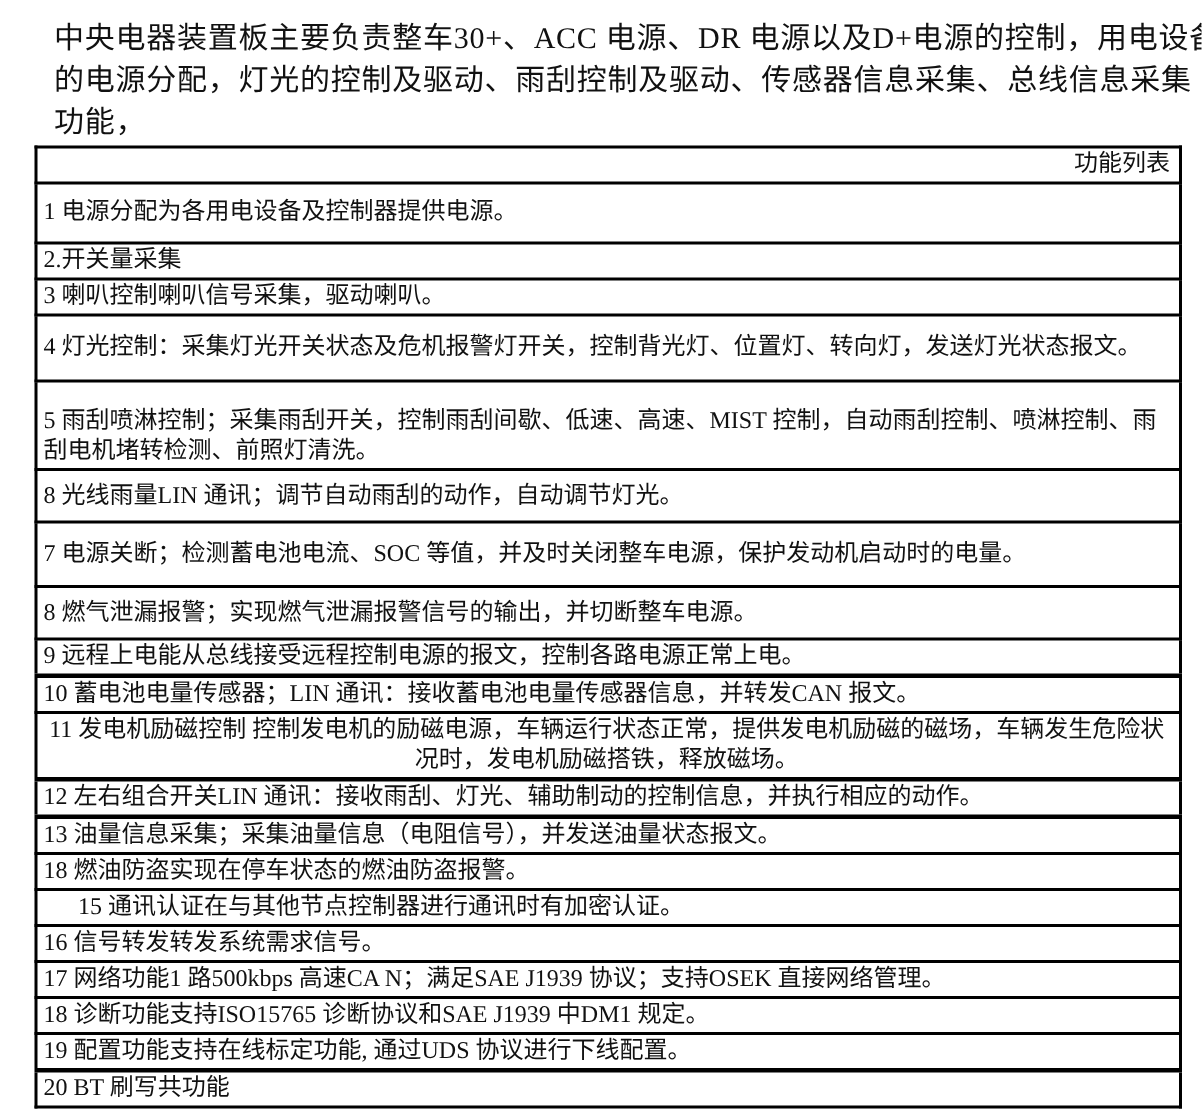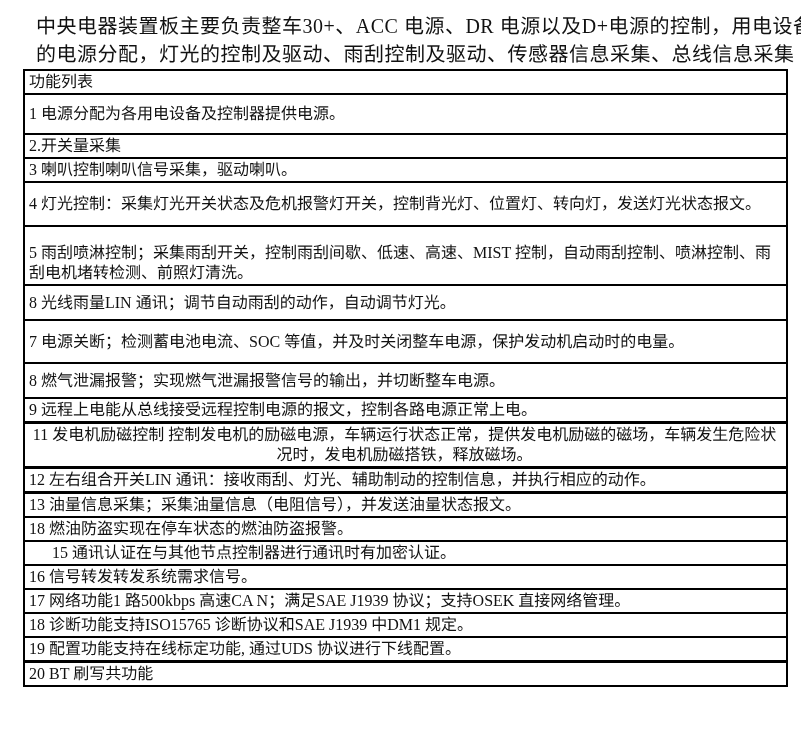--- a/index.html
+++ b/index.html
@@ -31,21 +31,21 @@
   }
   table.func-table td{
     border:2px solid var(--border-color);
     font-size:16px;
     line-height:20px;
     padding:1px 6px 1px 4px;
     vertical-align:middle;
     overflow:hidden;
   }
   td.hdr{
-    text-align:left;
+    text-align:right;
     height:20px;
     font-size:17px;
   }
   tr.thick td{border-bottom-width:3px;}
   tr.vtop td{vertical-align:top;padding-top:16px;}
   
   tr.r1  td{height:40px;}
   tr.r2  td{height:19px;}
   tr.r3  td{height:23px;}
   tr.r4  td{height:44px;}
@@ -65,20 +65,21 @@
   tr.r18 td{height:21px;}
   tr.r19 td{height:24px;}
   tr.r20 td{height:20px;}
 </style>
 </head>
 <body>
 
 <div class="intro">
   <div class="line">中央电器装置板主要负责整车30+、ACC 电源、DR 电源以及D+电源的控制，用电设备</div>
   <div class="line">的电源分配，灯光的控制及驱动、雨刮控制及驱动、传感器信息采集、总线信息采集</div>
+  <div class="line">功能，</div>
 </div>
 
 <table class="func-table">
   <tbody>
     <tr>
       <td class="hdr">功能列表</td>
     </tr>
     <tr class="r1">
         <td>1 电源分配为各用电设备及控制器提供电源。</td>
       </tr>
@@ -98,20 +99,23 @@
         <td>8 光线雨量LIN 通讯；调节自动雨刮的动作，自动调节灯光。</td>
       </tr>
     <tr class="r7">
         <td>7 电源关断；检测蓄电池电流、SOC 等值，并及时关闭整车电源，保护发动机启动时的电量。</td>
       </tr>
     <tr class="r8">
         <td>8 燃气泄漏报警；实现燃气泄漏报警信号的输出，并切断整车电源。</td>
       </tr>
     <tr class="r9 thick">
         <td>9 远程上电能从总线接受远程控制电源的报文，控制各路电源正常上电。</td>
+      </tr>
+    <tr class="r10">
+        <td>10 蓄电池电量传感器；LIN 通讯：接收蓄电池电量传感器信息，并转发CAN 报文。</td>
       </tr>
     <tr class="r11 thick">
         <td>11 发电机励磁控制 控制发电机的励磁电源，车辆运行状态正常，提供发电机励磁的磁场，车辆发生危险状况时，发电机励磁搭铁，释放磁场。</td>
       </tr>
     <tr class="r12 thick">
         <td>12 左右组合开关LIN 通讯：接收雨刮、灯光、辅助制动的控制信息，并执行相应的动作。</td>
       </tr>
     <tr class="r13">
         <td>13 油量信息采集；采集油量信息（电阻信号），并发送油量状态报文。</td>
       </tr>

